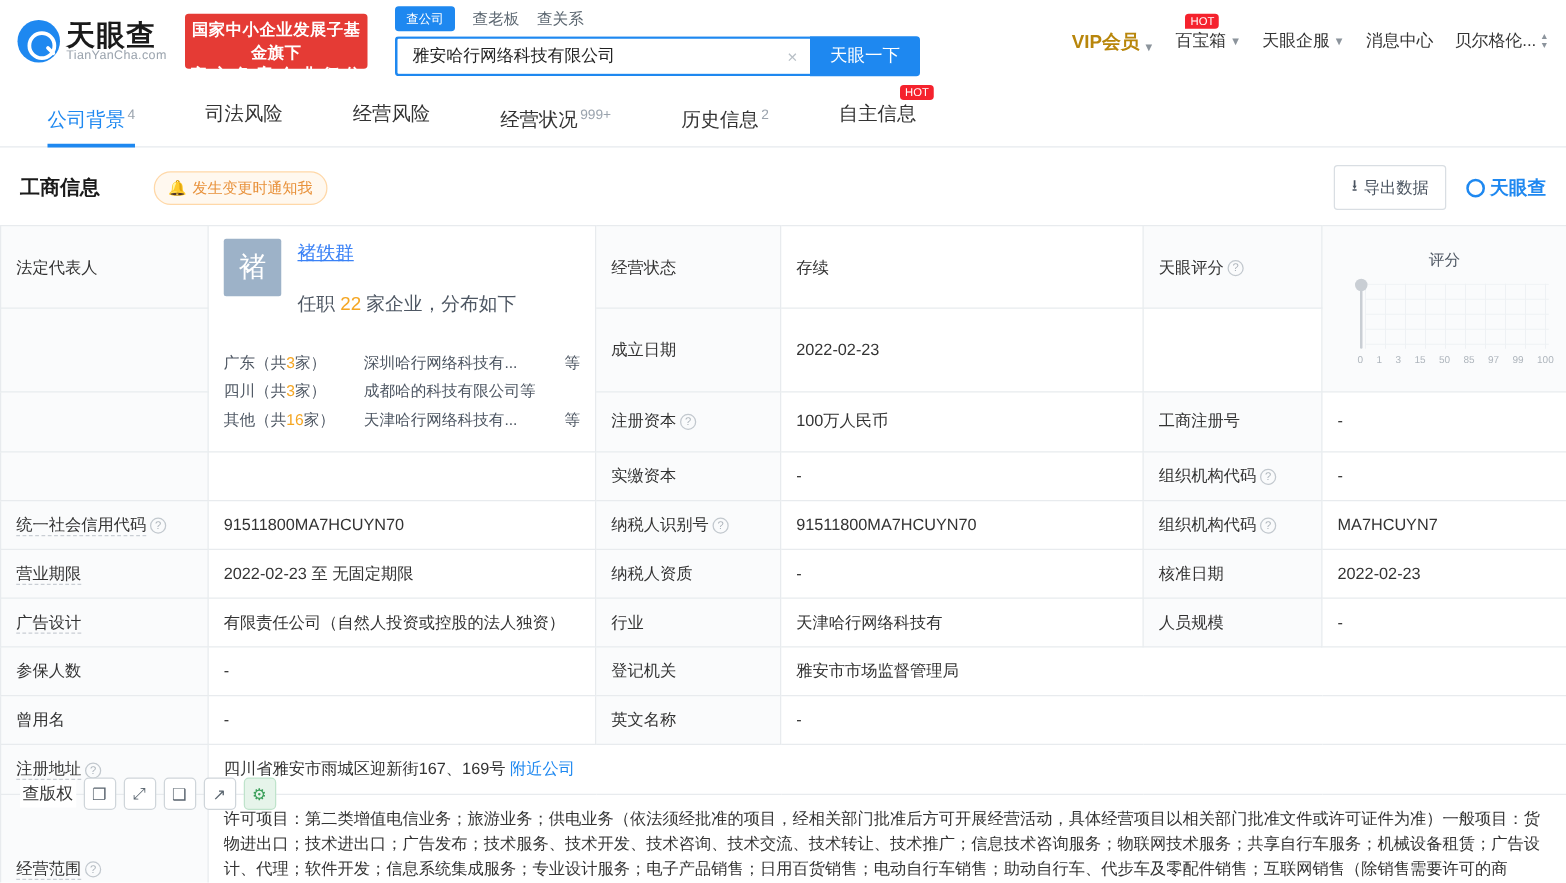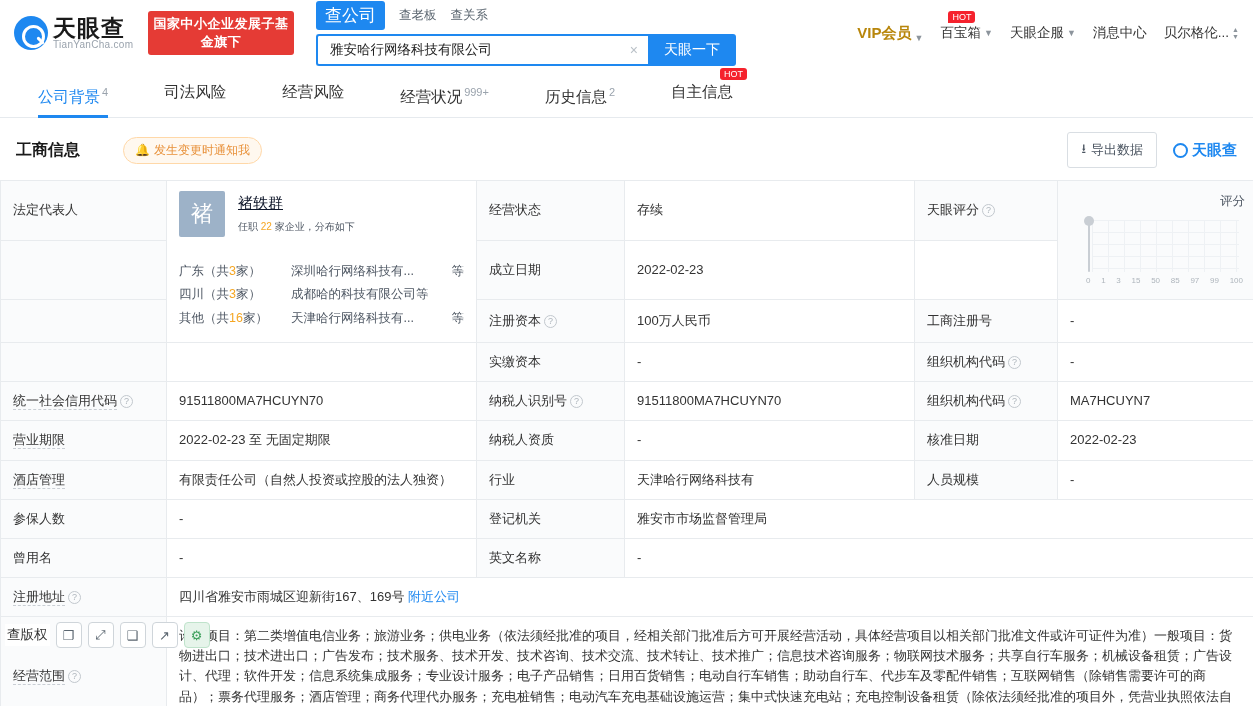--- a/index.html
+++ b/index.html
@@ -34,21 +34,21 @@
     width:146px; height:44px; background:#e53b35; color:#fff;
     border-radius:3px; text-align:center; font-size:13px; font-weight:bold;
     padding-top:4px; line-height:18px; flex:none; margin-left:6px;
     letter-spacing:0.5px;
   }
 
   .searchwrap { margin-left:22px; width:420px; flex:none; }
   .tabs-mini { display:flex; gap:14px; font-size:12.5px; color:#5b6670; margin-bottom:4px; align-items:center; }
   .tabs-mini .sel {
     background:#1e88f0; color:#fff; border-radius:3px; padding:3px 9px;
-    font-size:17px;
+    font-size:10px;
   }
   .searchrow { display:flex; height:32px; }
   .searchbox {
     flex:1; border:2px solid #1e88f0; border-right:none; border-radius:3px 0 0 3px;
     display:flex; align-items:center; padding:0 8px 0 10px; background:#fff;
   }
   .searchbox input {
     border:none; outline:none; flex:1; font-size:13.5px; color:#222;
     font-family:"Liberation Sans", sans-serif;
   }
@@ -118,32 +118,32 @@
   }
   .dotted { border-bottom:1px dashed #c9ced4; padding-bottom:1px; }
 
   
   .repcell { padding:10px 12px !important; }
   .rep-top { display:flex; gap:13px; }
   .rep-avatar {
     width:46px; height:46px; background:#9db2c8; color:#fff; font-size:22px;
     display:flex; align-items:center; justify-content:center; flex:none; border-radius:2px;
   }
-  .rep-name { color:#0f172a; font-size:15px; text-decoration:underline; }
-  .rep-sub { font-size:10px; color:#4e5763; margin-top:5px; }
+  .rep-name { color:#3b82f6; font-size:15px; text-decoration:underline; }
+  .rep-sub { font-size:15px; color:#4e5763; margin-top:18px; }
   .rep-sub em { color:#f5a623; font-style:normal; }
   .rep-list { margin-top:25px; font-size:12.5px; color:#4e5763; }
   .rep-row { display:flex; margin-bottom:4px; }
   .rep-region { width:112px; flex:none; }
   .rep-region em { color:#f5a623; font-style:normal; }
   .rep-comp { flex:1; white-space:nowrap; overflow:hidden; text-overflow:ellipsis; }
   .rep-etc { width:22px; flex:none; text-align:right; }
 
   
-  .ratecell { background:#fafbfc; width:196px; padding:6px 8px !important; text-align:right; }
+  .ratecell { background:#fafbfc; width:196px; padding:6px 8px !important; text-align:center; }
   .rate-title { font-size:12.5px; color:#4e5763; }
   .rate-chart { position:relative; height:74px; margin-top:2px; }
   .rate-grid {
     position:absolute; left:26px; right:6px; top:6px; bottom:16px;
     background-image:
       linear-gradient(to right,#eef1f4 1px,transparent 1px),
       linear-gradient(to bottom,#eef1f4 1px,transparent 1px);
     background-size:16px 12px;
   }
   .rate-axis {
@@ -152,21 +152,21 @@
   .rate-knob { position:absolute; left:18px; top:2px; width:10px; height:10px; border-radius:50%; background:#c9ced4; }
   .rate-ticks {
     position:absolute; left:20px; right:2px; bottom:0; display:flex;
     justify-content:space-between; font-size:8px; color:#aeb5bc;
   }
   .link-blue { color:#1e88f0; }
   .scope td { line-height:1.7; font-size:12.6px; }
 
   
   .floatbar {
-    position:absolute; left:5px; bottom:58px; display:flex; align-items:center;
+    position:absolute; left:16px; bottom:58px; display:flex; align-items:center;
     gap:6px; z-index:5;
   }
   .fb-label { background:#fff; color:#333; font-size:13.5px; padding:2px 2px; }
   .fb-btn {
     width:26px; height:26px; border:1px solid #cfd5da; border-radius:4px;
     background:#fff; color:#5b6670; font-size:13px; display:flex;
     align-items:center; justify-content:center;
   }
   .fb-btn.green { background:#e6f4ea; color:#3b9f5a; border-color:#bfe3cb; }
 </style>
@@ -178,20 +178,21 @@
   <div class="logo">
     <div class="logo-mark"></div>
     <div class="logo-text">
       <div class="logo-cn">天眼查</div>
       <div class="logo-en">TianYanCha.com</div>
     </div>
   </div>
 
   <div class="redbadge">
     <div>国家中小企业发展子基金旗下</div>
+    <div>官 方 备 案 企 业 征 信 机 构</div>
   </div>
 
   <div class="searchwrap">
     <div class="tabs-mini">
       <span class="sel">查公司</span>
       <span>查老板</span>
       <span>查关系</span>
     </div>
     <div class="searchrow">
       <div class="searchbox">
@@ -386,21 +387,21 @@
     </td>
     <td class="val">2022-02-23 至 无固定期限</td>
     <td class="lbl w2">纳税人资质</td>
     <td class="val">-</td>
     <td class="lbl w2">核准日期</td>
     <td class="val">2022-02-23</td>
   </tr>
 
   <tr>
     <td class="lbl">
-      <span class="dotted">酒店管理</span>
+      <span class="dotted">广告设计</span>
     </td>
     <td class="val">有限责任公司（自然人投资或控股的法人独资）</td>
     <td class="lbl w2">行业</td>
     <td class="val">天津哈行网络科技有</td>
     <td class="lbl w2">人员规模</td>
     <td class="val">-</td>
   </tr>
 
   <tr>
     <td class="lbl">参保人数</td>

